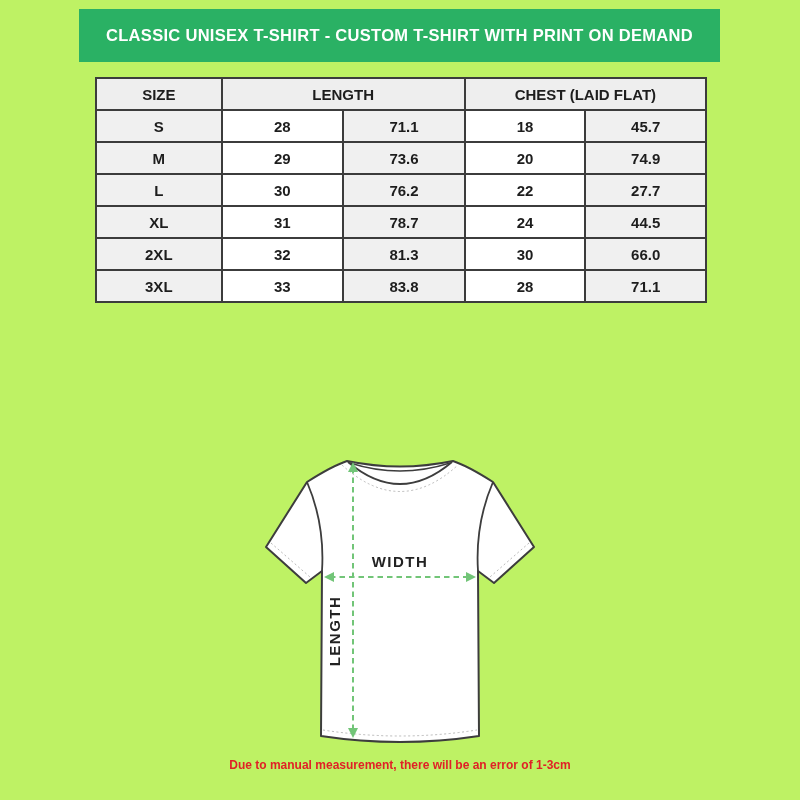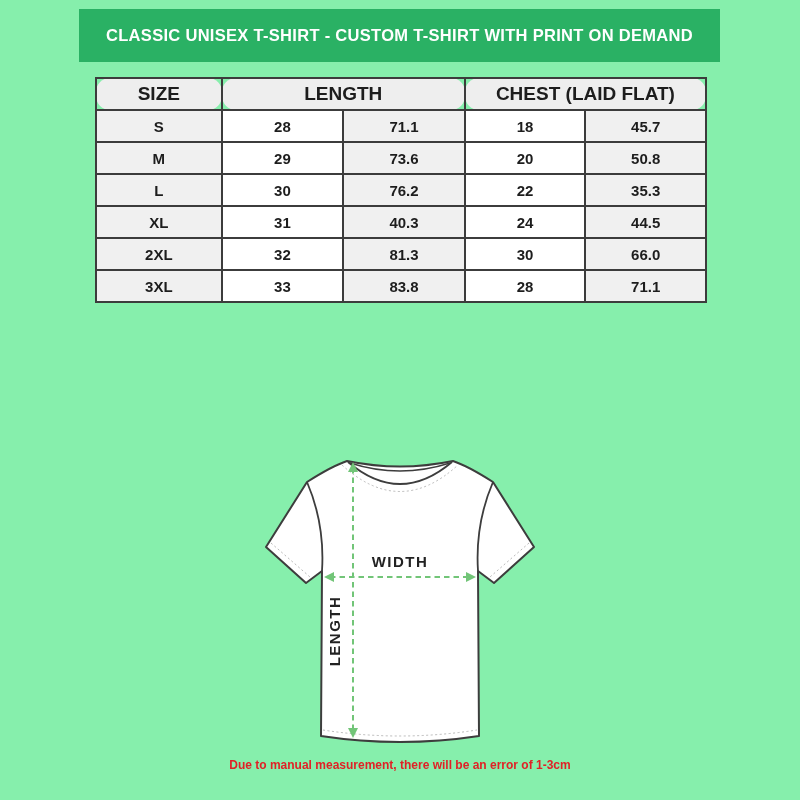--- a/index.html
+++ b/index.html
@@ -8,41 +8,41 @@
     --footer-red:#e02126;
     --table-border:#3c3c3c;
     --shaded-cell:#f0f0f0;
     --header-bg:#eeeeee;
     --outline:#3d3d3d;
     --stitch:#b9b9b9;
     --text-dark:#1d1d1d;
   }
   *{margin:0;padding:0;box-sizing:border-box;}
   body{font-family:"Liberation Sans", sans-serif;background:#ffffff;}
-  .page{position:relative;width:800px;height:800px;background:#86efac;overflow:hidden;}
+  .page{position:relative;width:800px;height:800px;background:#bef264;overflow:hidden;}
 
   .banner{
     position:absolute;left:79px;top:9px;width:641px;height:53px;
     background:var(--banner-green);
     color:#ffffff;font-weight:bold;font-size:16.5px;letter-spacing:.3px;
     display:flex;align-items:center;justify-content:center;
     text-align:center;white-space:nowrap;
   }
 
   .size-table{
     position:absolute;left:95px;top:77px;width:612px;
     border-collapse:collapse;
     font-size:15px;font-weight:bold;color:var(--text-dark);
   }
   .size-table th,.size-table td{
     border:2px solid var(--table-border);
     height:32px;text-align:center;vertical-align:middle;
     background:#ffffff;
   }
-  .size-table th{background:var(--header-bg);font-size:19px;border-radius:14px;}
+  .size-table th{background:var(--header-bg);font-size:15px;}
   .size-table td.shaded{background:var(--shaded-cell);}
 
   .shirt-wrap{position:absolute;left:250px;top:452px;width:300px;height:312px;}
   .shirt-outline{fill:#ffffff;stroke:var(--outline);stroke-width:2;stroke-linejoin:round;}
   .shirt-line{fill:none;stroke:var(--outline);stroke-width:1.8;}
   .shirt-line-thin{fill:none;stroke:var(--outline);stroke-width:1.4;}
   .stitch{fill:none;stroke:var(--stitch);stroke-width:1;stroke-dasharray:2 2.5;}
   .measure{fill:none;stroke:var(--arrow-green);stroke-width:2;stroke-dasharray:5.5 4;}
   .measure-head{fill:var(--arrow-green);}
   .measure-label{
@@ -86,33 +86,33 @@
         <td>28</td>
         <td class="shaded">71.1</td>
         <td>18</td>
         <td class="shaded">45.7</td>
       </tr>
       <tr>
         <td class="shaded">M</td>
         <td>29</td>
         <td class="shaded">73.6</td>
         <td>20</td>
-        <td class="shaded">50.8</td>
+        <td class="shaded">74.9</td>
       </tr>
       <tr>
         <td class="shaded">L</td>
         <td>30</td>
         <td class="shaded">76.2</td>
         <td>22</td>
-        <td class="shaded">35.3</td>
+        <td class="shaded">27.7</td>
       </tr>
       <tr>
         <td class="shaded">XL</td>
         <td>31</td>
-        <td class="shaded">40.3</td>
+        <td class="shaded">78.7</td>
         <td>24</td>
         <td class="shaded">44.5</td>
       </tr>
       <tr>
         <td class="shaded">2XL</td>
         <td>32</td>
         <td class="shaded">81.3</td>
         <td>30</td>
         <td class="shaded">66.0</td>
       </tr>

